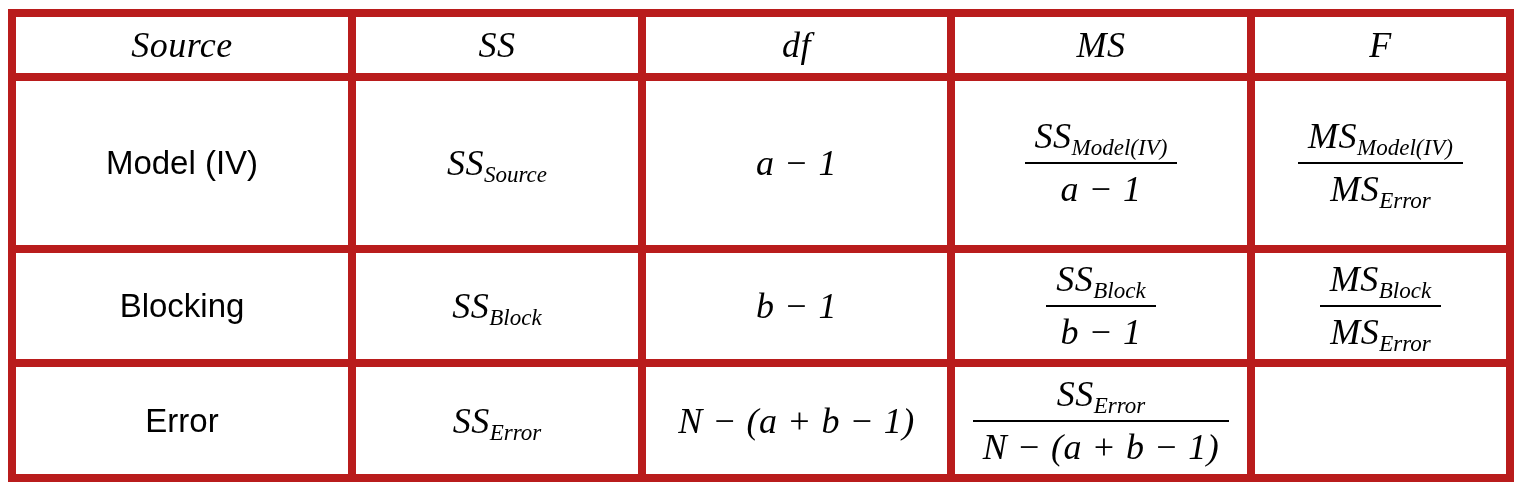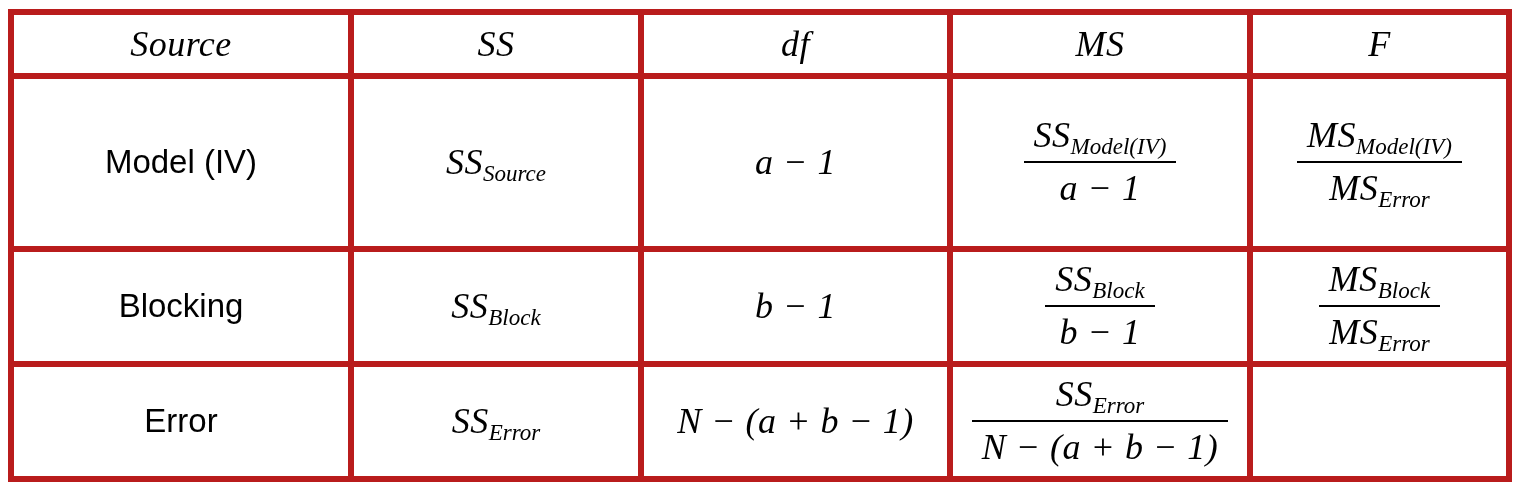--- a/index.html
+++ b/index.html
@@ -17,21 +17,21 @@
   table.anova {
     border-collapse: collapse;
     table-layout: fixed;
     width: 1498px;
     height: 473px;
     border: 3px solid #000;
     background: #fff;
     color: #000;
   }
   table.anova th, table.anova td {
-    border: 6px solid #b91c1c;
+    border: 8px solid #b91c1c;
     vertical-align: middle;
     text-align: center;
     padding: 0;
     overflow: hidden;
   }
   
   .math, th.math {
     font-family: "Liberation Serif", "DejaVu Serif", serif;
     font-style: italic;
     font-weight: normal;

